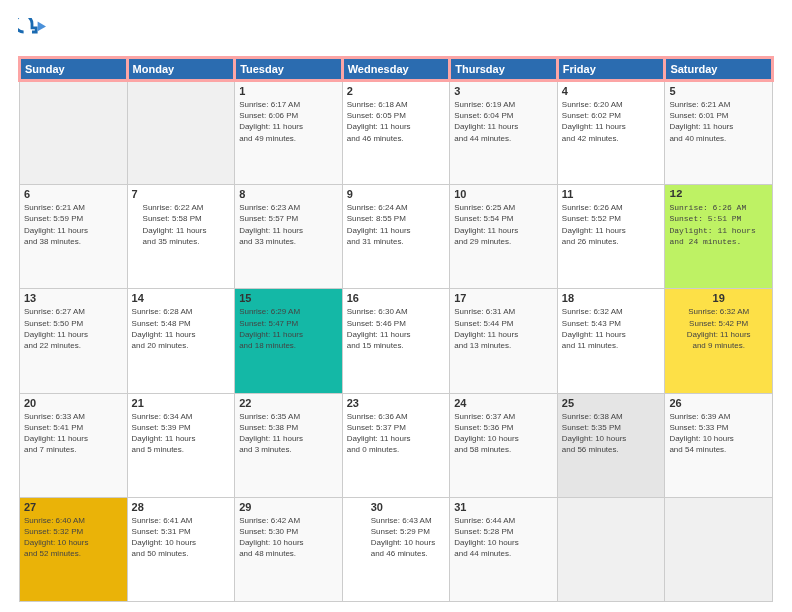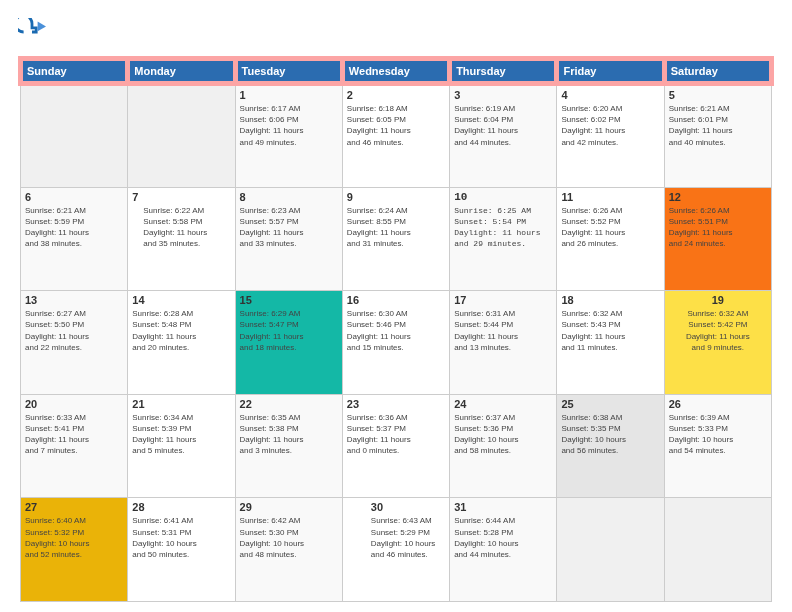--- a/index.html
+++ b/index.html
@@ -50,21 +50,21 @@
       border-collapse: collapse;
       width: 100%;
       table-layout: fixed;
     }
     .calendar th {
       background-color: #2b6cb0;
       color: #fff;
       font-size: 11px;
       font-weight: bold;
       padding: 4px 4px;
-      border: 5px solid #fca5a5;
+      border: 3px solid #fca5a5;
       text-align: left;
     }
     .calendar td {
       border: 1px solid #ccc;
       vertical-align: top;
       padding: 3px 4px;
       font-size: 8.5px;
       color: #333;
       background: #fff;
       height: 88px;
@@ -192,35 +192,35 @@
 Daylight: 11 hours
 and 33 minutes.</div>
           </td>
           <td style="background: rgb(255, 255, 255);">
             <span class="day-num">9</span>
             <div class="day-detail" style="white-space: pre-line;">Sunrise: 6:24 AM
 Sunset: 8:55 PM
 Daylight: 11 hours
 and 31 minutes.</div>
           </td>
-          <td style="background: rgb(249, 249, 249); font-family: Liberation Mono, monospace;">
+          <td style="background: rgb(249, 249, 249);">
             <span class="day-num">10</span>
             <div class="day-detail" style="white-space: pre-line;">Sunrise: 6:25 AM
 Sunset: 5:54 PM
 Daylight: 11 hours
 and 29 minutes.</div>
           </td>
           <td style="background: rgb(255, 255, 255);">
             <span class="day-num">11</span>
             <div class="day-detail" style="white-space: pre-line;">Sunrise: 6:26 AM
 Sunset: 5:52 PM
 Daylight: 11 hours
 and 26 minutes.</div>
           </td>
-          <td style="background: #f97316;">
+          <td style="background: #bef264; font-family: Liberation Mono, monospace;">
             <span class="day-num">12</span>
             <div class="day-detail" style="white-space: pre-line;">Sunrise: 6:26 AM
 Sunset: 5:51 PM
 Daylight: 11 hours
 and 24 minutes.</div>
           </td>
         </tr>
         <tr>
           <td style="background: rgb(249, 249, 249);">
             <span class="day-num">13</span>

